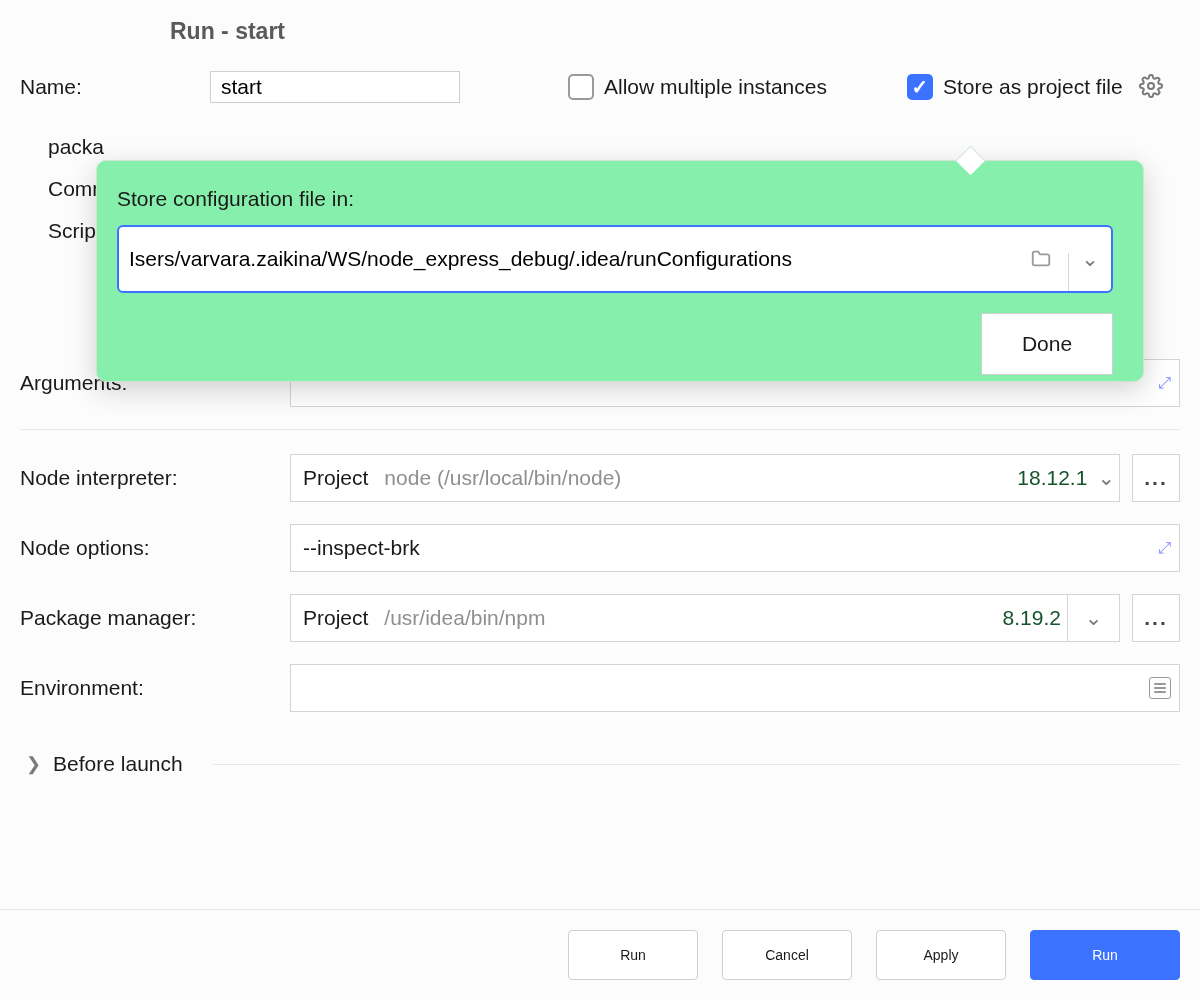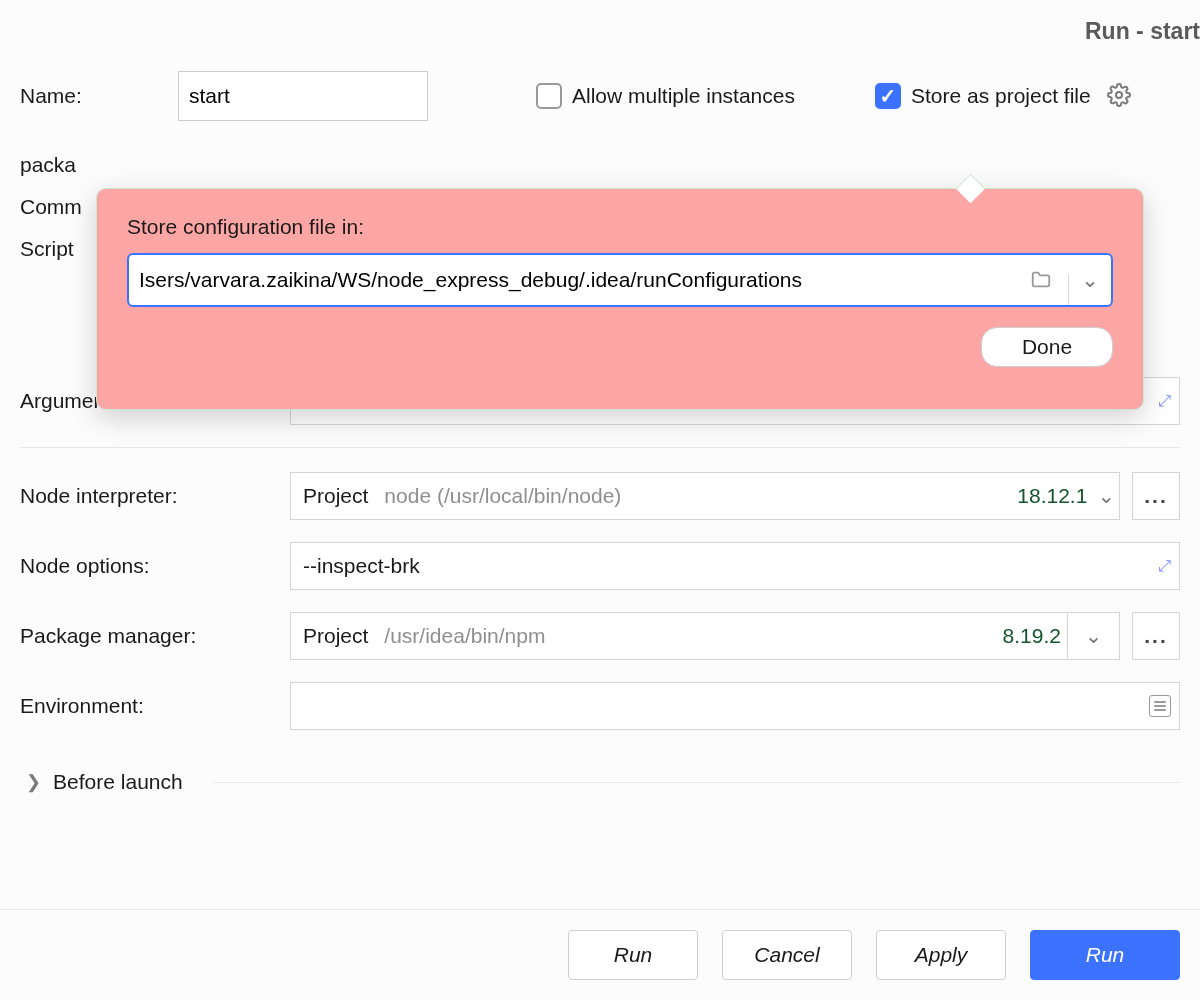--- a/index.html
+++ b/index.html
@@ -16,43 +16,43 @@
     position: relative;
     width: 100%; height: 100%;
     background: #fcfcfc;
     display: flex; flex-direction: column;
   }
   .titlebar {
     padding: 18px 0 26px 170px;
     color: #5a5a5a;
     font-weight: 700;
     font-size: 23px;
-    text-align: right;
   }
   .content {
     flex: 1;
     padding: 0 20px;
   }
   .row {
     display: flex;
     align-items: center;
     margin-bottom: 18px;
     gap: 36px;
   }
   .label {
     width: 250px;
     color: #1a1a1a;
   }
   .name-row .label { width: 122px; }
   .name-input {
-    width: 250px; height: 50px;
+    width: 250px; height: 32px;
     border: 1px solid #cfcfcf;
     background: #fff;
     padding: 0 10px;
     font-size: 21px;
+    margin-left: 32px;
   }
   .checkbox-group {
     display: flex; align-items: center; gap: 10px;
     margin-left: 72px;
   }
   .checkbox-group.second { margin-left: 44px; }
   .cbox {
     width: 26px; height: 26px;
     border-radius: 5px;
     display: inline-flex; align-items: center; justify-content: center;
@@ -112,51 +112,50 @@
   .before-launch .line { flex:1; height:1px; background:#e8e8e8; margin-left:18px; }
   .footer {
     border-top: 1px solid #e8e8e8;
     padding: 20px;
     display: flex; justify-content: flex-end; gap: 24px;
   }
   .btn {
     min-width: 130px; height: 50px;
     border: 1px solid #cfcfcf;
     background: #fff;
-    font-size: 21px;
+    font-size: 14px;
     display: flex; align-items: center; justify-content: center;
     cursor: pointer;
     border-radius: 4px;
-    font-style: italic;
   }
   .btn.primary { background: #3b72ff; color: #fff; border-color: #3b72ff; min-width: 150px; }
 
   
   .popover {
     position: absolute;
-    left: 96px; top: 188px;
+    left: 96px; top: 160px;
     width: 1048px; height: 222px;
-    background: #fca5a5;
+    background: #86efac;
     border: 1px solid #cfe5cf;
     border-radius: 10px;
     box-shadow: 0 8px 28px rgba(0,0,0,.18);
-    padding: 26px 30px 20px 30px;
+    padding: 26px 30px 20px 20px;
   }
   .popover::before{
     content:"";
     position:absolute; top:-11px; right:162px;
     width:20px; height:20px; background:#fff;
     border-left:1px solid #cfe5cf; border-top:1px solid #cfe5cf;
     transform: rotate(45deg);
   }
   .popover-label { margin-bottom: 14px; }
   .popover-input-wrap{
     display:flex; align-items:flex-end;
     border: 2px solid #3b72ff; border-radius:6px;
-    height: 54px; background:#fff;
+    height: 68px; background:#fff;
   }
   .popover-input{
     flex:1; border:none; outline:none; font-size:21px;
     padding: 0 10px; height:100%;
     background:transparent;
   }
   .folder-btn{
     width:54px; height:100%;
     display:flex; align-items:center; justify-content:center;
     color:#9a9a9a;
@@ -167,27 +166,27 @@
   }
   .drop-btn{
     width:42px; height:100%;
     display:flex; align-items:center; justify-content:center;
     color:#7a7a7a;
   }
   .done-wrap{
     display:flex; justify-content:flex-end; margin-top:20px;
   }
   .done-btn{
-    min-width:132px; height:40px;
+    min-width:132px; height:62px;
     border:1px solid #cfcfcf; background:#fff;
-    border-radius:16px;
+    border-radius:0;
     display:flex; align-items:center; justify-content:center;
     font-size:21px; cursor:pointer;
   }
-  .faded-label { color:#1a1a1a; }
+  .faded-label { color:#1a1a1a;margin-left:28px; }
 
   
   .behind { position: relative; z-index: 0; }
 
   .gear svg { width: 24px; height: 24px; }
 
   .interpreter-chev{
     width:52px; display:flex; align-items:center; justify-content:center;
     color:#7a7a7a; border-left:1px solid #d4d4d4; height:100%;
   }

